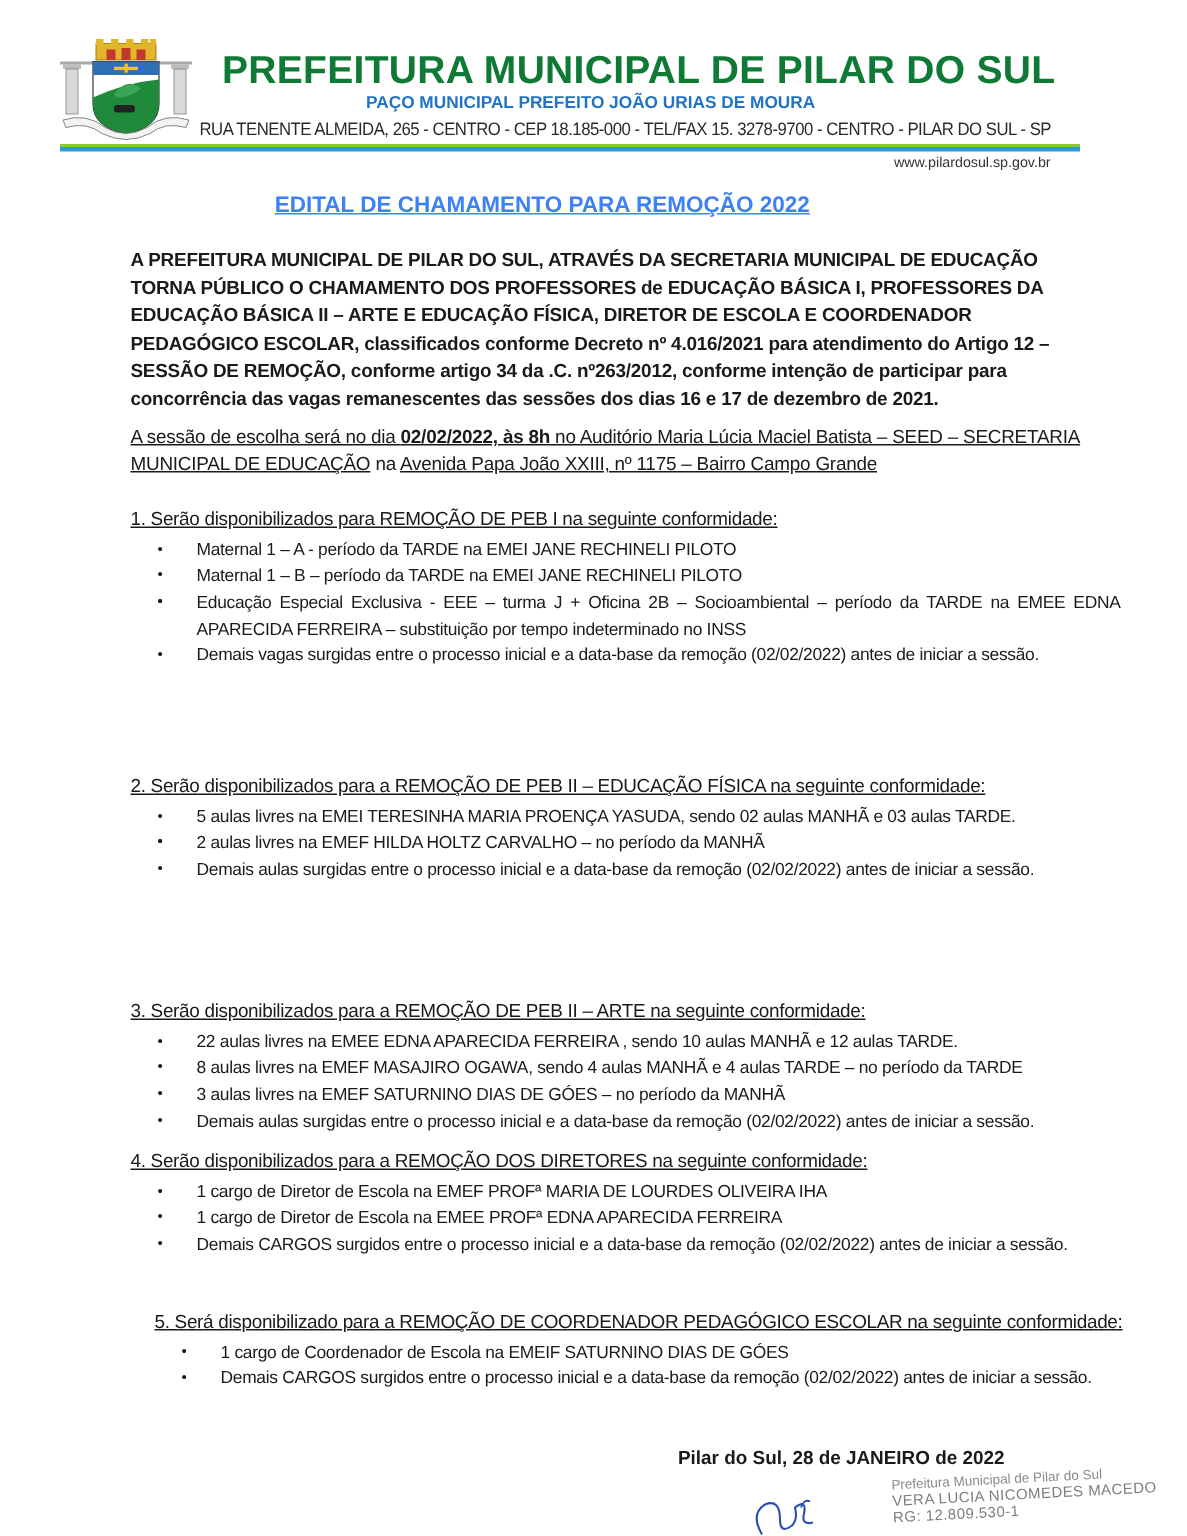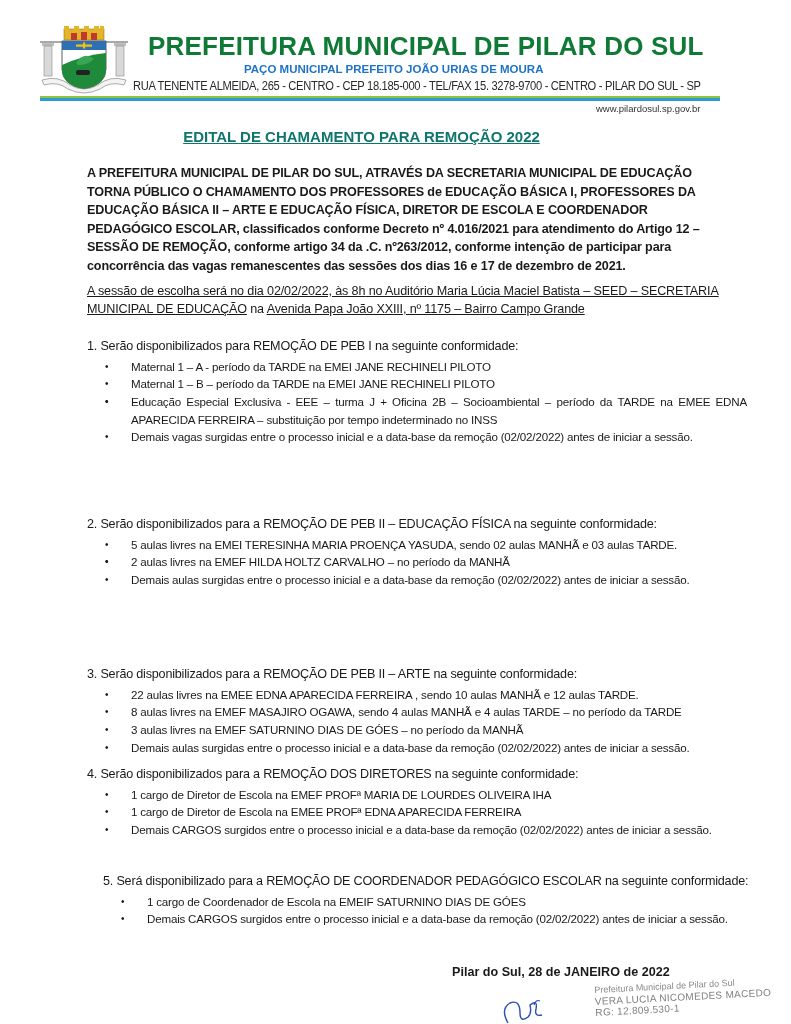--- a/index.html
+++ b/index.html
@@ -15,31 +15,31 @@
                color: #1f73c6; white-space: nowrap; }
   .address { position: absolute; left: 133px; top: 79px; font-size: 12px; color: #2a2a2a;
              white-space: nowrap; letter-spacing: -0.35px; transform: scaleX(0.93); transform-origin: left; }
   .rule-green { position: absolute; left: 40px; top: 96px; width: 680px; height: 2px; background: #8cc63f; }
   .rule-blue { position: absolute; left: 40px; top: 98px; width: 680px; height: 3px; background: #2e9bd6; }
   .website { position: absolute; left: 596px; top: 103px; font-size: 9.5px; color: #333; white-space: nowrap; }
 
   
   .doc { font-family: "Liberation Sans", sans-serif; }
   .doc-title { position: absolute; left: 0; width: 723px; top: 128px; text-align: center;
-               font-size: 15px; font-weight: bold; text-decoration: underline; color: #0f766e; }
+               font-size: 15px; font-weight: bold; text-decoration: underline; color: #3b82f6; }
   .intro { position: absolute; left: 87px; top: 164px; width: 640px; font-size: 12.6px;
            line-height: 18.6px; font-weight: bold; letter-spacing: -0.15px; }
   .intro-notice { position: absolute; left: 87px; top: 282px; width: 645px; font-size: 12.6px;
                   line-height: 18px; letter-spacing: -0.15px; }
   .u { text-decoration: underline; }
-  .b { font-weight: normal; }
+  .b { font-weight: bold; }
 
   .section { position: absolute; left: 87px; width: 660px; font-size: 12.6px; line-height: 17.8px;
              letter-spacing: -0.2px; }
-  .section-head { margin: 0 0 2px 0; }
+  .section-head { margin: 0 0 2px 0; text-decoration: underline; }
   .section ul { margin: 0; padding: 0 0 0 44px; list-style: none; }
   .section li { position: relative; text-align: justify; font-size: 11.6px; line-height: 17.6px; }
   .section li .bullet { position: absolute; left: -26px; top: 0; font-size: 10px; }
   .s5-head { text-align: justify; }
 
   
   .place-date { position: absolute; left: 452px; top: 965px; font-size: 12.6px; font-weight: bold; white-space: nowrap; }
   .stamp { position: absolute; left: 594px; top: 985px; font-size: 9px; color: #8a8a8a; line-height: 11px; white-space: nowrap;
            transform: rotate(-3deg); transform-origin: left top; }
   .stamp .name { font-size: 10px; letter-spacing: 0.3px; color: #7e7e7e; }

